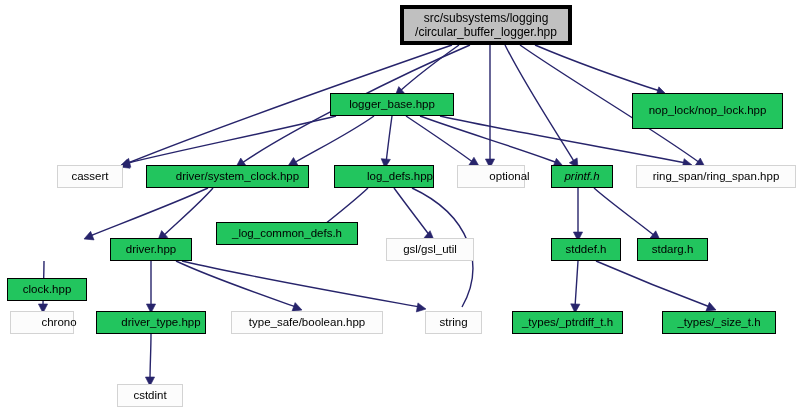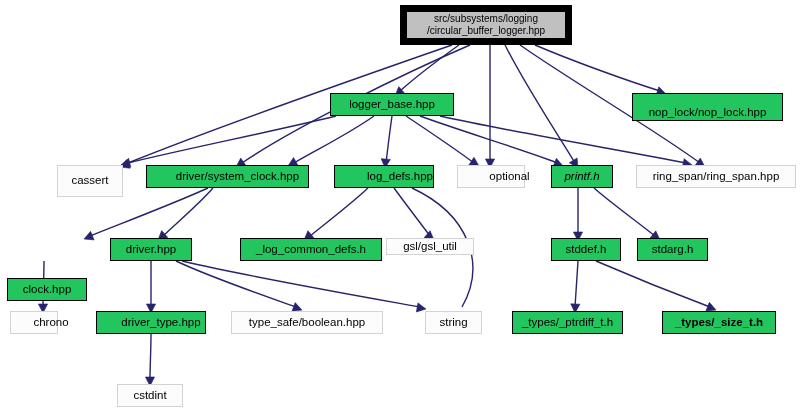--- a/index.html
+++ b/index.html
@@ -41,22 +41,22 @@
     text-align: center;
     line-height: 1.18;
     white-space: pre;
     color: #000000;
     background: #ffffff;
     border: 1px solid #000000;
     font-size: 11.5px;
   }
   .node-box.root {
     background: #c0c0c0;
-    border: 7px solid #404040;
-    font-size: 10px;
+    border: 4px solid #404040;
+    font-size: 12px;
   }
   .node-box.local {
     border: 1px solid #000000;
     background: #22c55e;
   }
   .node-box.system {
     border: 1px solid #d3d3d3;
     background: #fcfcfc;
   }
   .node-label {
@@ -121,34 +121,34 @@
       <polygon class="edge-head" fill="#27246b" points="302,310 295.1160590722249,302.5992326544538 291.96947375362873,311.2444047656842"></polygon>
       <path class="edge-path" d="M 182,261 C 255,278 370,298 420,307" stroke="#27246b"></path>
       <polygon class="edge-head" fill="#27246b" points="426,309 417.93551184015803,302.90705073714145 416.3379486056223,311.9672820648538"></polygon>
       <path class="edge-path" d="M 151,334 C 151,350 150,366 150,380" stroke="#27246b"></path>
       <polygon class="edge-head" fill="#27246b" points="150,386 154.6,377 145.4,377"></polygon>
     </svg>
   <div id="nodes-layer">
       <div class="node-box root" style="left: 400px; top: 5px; width: 172px; height: 40px; background: rgb(192, 192, 192); border-color: rgb(0, 0, 0);"><span class="node-label">src/subsystems/logging
 /circular_buffer_logger.hpp</span></div>
       <div class="node-box local" style="left: 330px; top: 93px; width: 124px; height: 23px; border-color: rgb(0, 0, 0);"><span class="node-label">logger_base.hpp</span></div>
-      <div class="node-box local" style="left: 632px; top: 93px; width: 151px; height: 28px; border-color: rgb(0, 0, 0); align-items: flex-end;"><span class="node-label">nop_lock/nop_lock.hpp</span></div>
-      <div class="node-box system" style="left: 57px; top: 165px; width: 66px; height: 32px; border-color: rgb(211, 211, 211);"><span class="node-label">cassert</span></div>
+      <div class="node-box local" style="left: 632px; top: 93px; width: 151px; height: 36px; border-color: rgb(0, 0, 0);"><span class="node-label">nop_lock/nop_lock.hpp</span></div>
+      <div class="node-box system" style="left: 57px; top: 165px; width: 66px; height: 23px; border-color: rgb(211, 211, 211);"><span class="node-label">cassert</span></div>
       <div class="node-box local" style="left: 146px; top: 165px; width: 163px; height: 23px; border-color: rgb(0, 0, 0); padding-left: 20px;"><span class="node-label">driver/system_clock.hpp</span></div>
       <div class="node-box local" style="left: 334px; top: 165px; width: 100px; height: 23px; border-color: rgb(0, 0, 0); padding-left: 32px;"><span class="node-label">log_defs.hpp</span></div>
       <div class="node-box system" style="left: 457px; top: 165px; width: 68px; height: 23px; border-color: rgb(211, 211, 211); padding-left: 37px;"><span class="node-label">optional</span></div>
       <div class="node-box local" style="left: 551px; top: 165px; width: 62px; height: 23px; border-color: rgb(0, 0, 0); font-style: italic;"><span class="node-label">printf.h</span></div>
       <div class="node-box system" style="left: 636px; top: 165px; width: 160px; height: 23px; border-color: rgb(211, 211, 211);"><span class="node-label">ring_span/ring_span.hpp</span></div>
       <div class="node-box local" style="left: 7px; top: 238px; width: 80px; height: 23px; border-color: rgb(0, 0, 0); margin-top: 40px;"><span class="node-label">clock.hpp</span></div>
       <div class="node-box local" style="left: 110px; top: 238px; width: 82px; height: 23px; border-color: rgb(0, 0, 0);"><span class="node-label">driver.hpp</span></div>
-      <div class="node-box local" style="left: 216px; top: 238px; width: 142px; height: 23px; border-color: rgb(0, 0, 0); margin-left: 24px;"><span class="node-label">_log_common_defs.h</span></div>
-      <div class="node-box system" style="left: 386px; top: 238px; width: 88px; height: 17px; border-color: rgb(211, 211, 211);"><span class="node-label">gsl/gsl_util</span></div>
+      <div class="node-box local" style="left: 216px; top: 222px; width: 142px; height: 23px; border-color: rgb(0, 0, 0);"><span class="node-label">_log_common_defs.h</span></div>
+      <div class="node-box system" style="left: 386px; top: 238px; width: 88px; height: 23px; border-color: rgb(211, 211, 211);"><span class="node-label">gsl/gsl_util</span></div>
       <div class="node-box local" style="left: 545px; top: 238px; width: 70px; height: 23px; border-color: rgb(0, 0, 0); margin-left: 6px;"><span class="node-label">stddef.h</span></div>
       <div class="node-box local" style="left: 637px; top: 238px; width: 71px; height: 23px; border-color: rgb(0, 0, 0);"><span class="node-label">stdarg.h</span></div>
-      <div class="node-box system" style="left: 10px; top: 311px; width: 48px; height: 23px; border-color: rgb(211, 211, 211); padding-left: 34px;"><span class="node-label">chrono</span></div>
+      <div class="node-box system" style="left: 10px; top: 311px; width: 64px; height: 23px; border-color: rgb(211, 211, 211); padding-left: 34px;"><span class="node-label">chrono</span></div>
       <div class="node-box local" style="left: 96px; top: 311px; width: 110px; height: 23px; border-color: rgb(0, 0, 0); padding-left: 20px;"><span class="node-label">driver_type.hpp</span></div>
       <div class="node-box system" style="left: 231px; top: 311px; width: 152px; height: 23px; border-color: rgb(211, 211, 211);"><span class="node-label">type_safe/boolean.hpp</span></div>
       <div class="node-box system" style="left: 425px; top: 311px; width: 57px; height: 23px; border-color: rgb(211, 211, 211);"><span class="node-label">string</span></div>
       <div class="node-box local" style="left: 512px; top: 311px; width: 111px; height: 23px; border-color: rgb(0, 0, 0);"><span class="node-label">_types/_ptrdiff_t.h</span></div>
-      <div class="node-box local" style="left: 662px; top: 311px; width: 114px; height: 23px; border-color: rgb(0, 0, 0); font-weight: bold;"><span class="node-label">_types/_size_t.h</span></div>
+      <div class="node-box local" style="left: 662px; top: 311px; width: 114px; height: 23px; border-color: rgb(0, 0, 0);"><span class="node-label">_types/_size_t.h</span></div>
       <div class="node-box system" style="left: 117px; top: 384px; width: 66px; height: 23px; border-color: rgb(211, 211, 211);"><span class="node-label">cstdint</span></div>
     </div>
 </div>
 
 </body></html>

